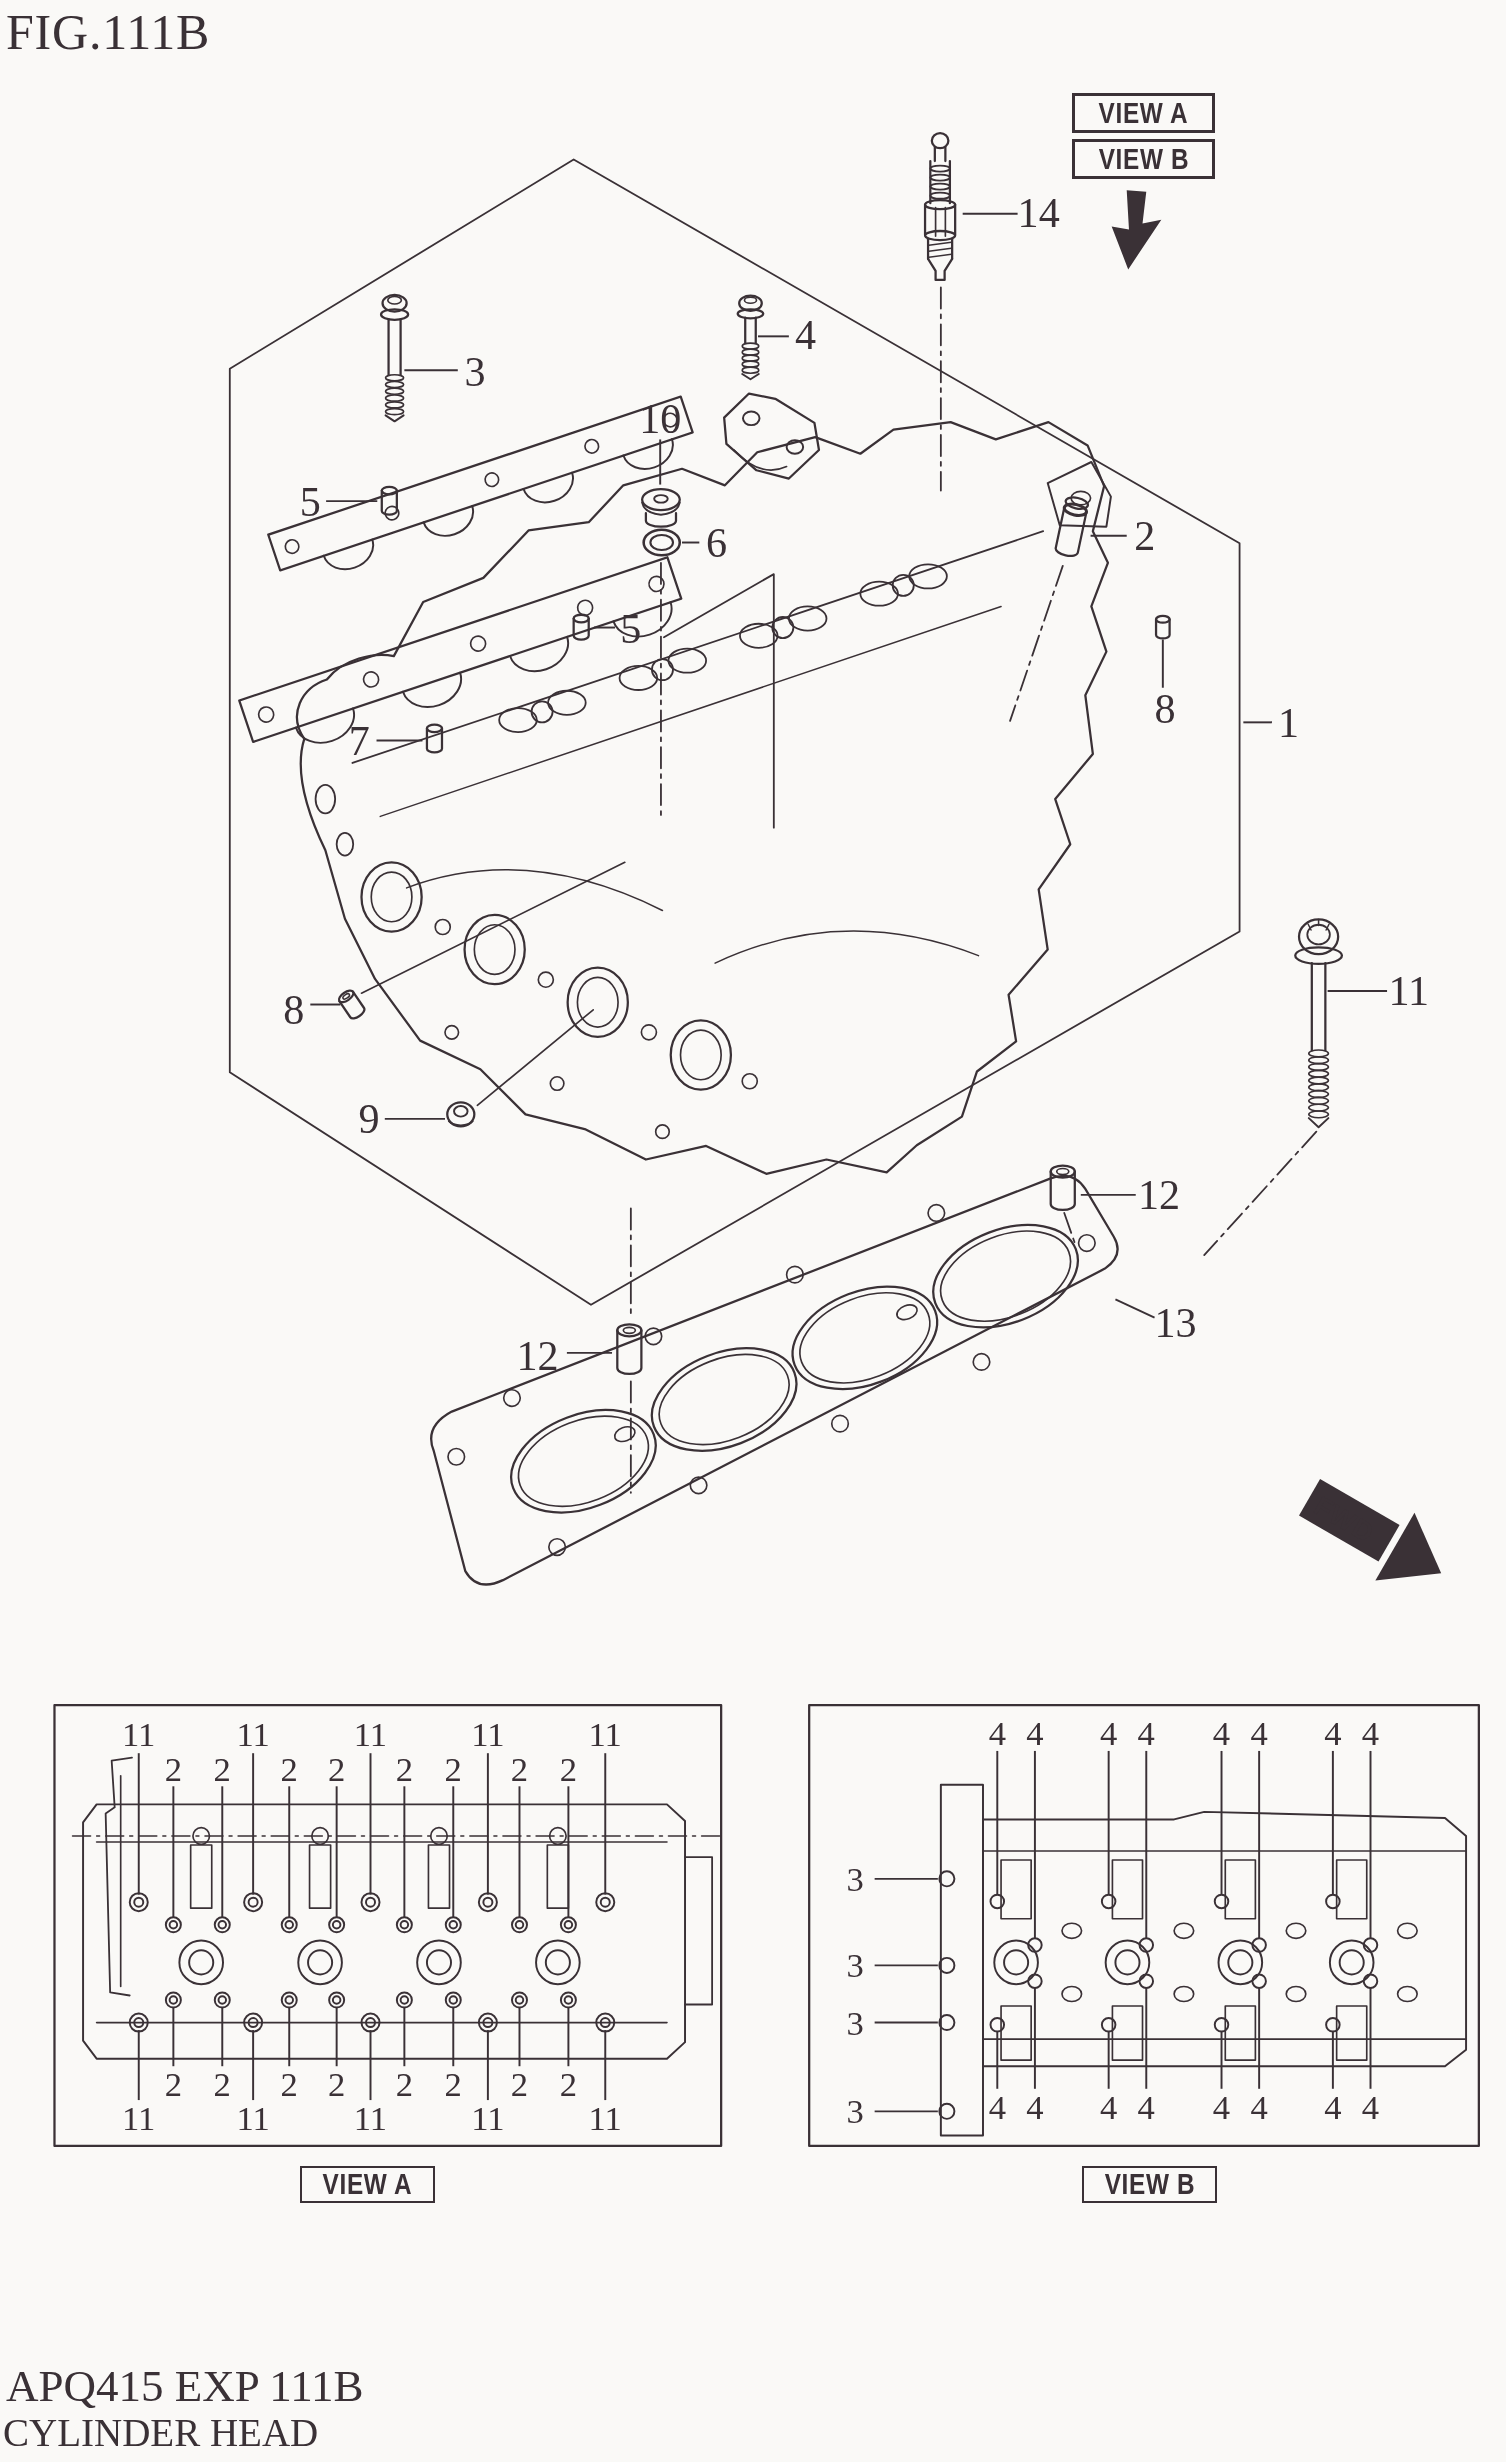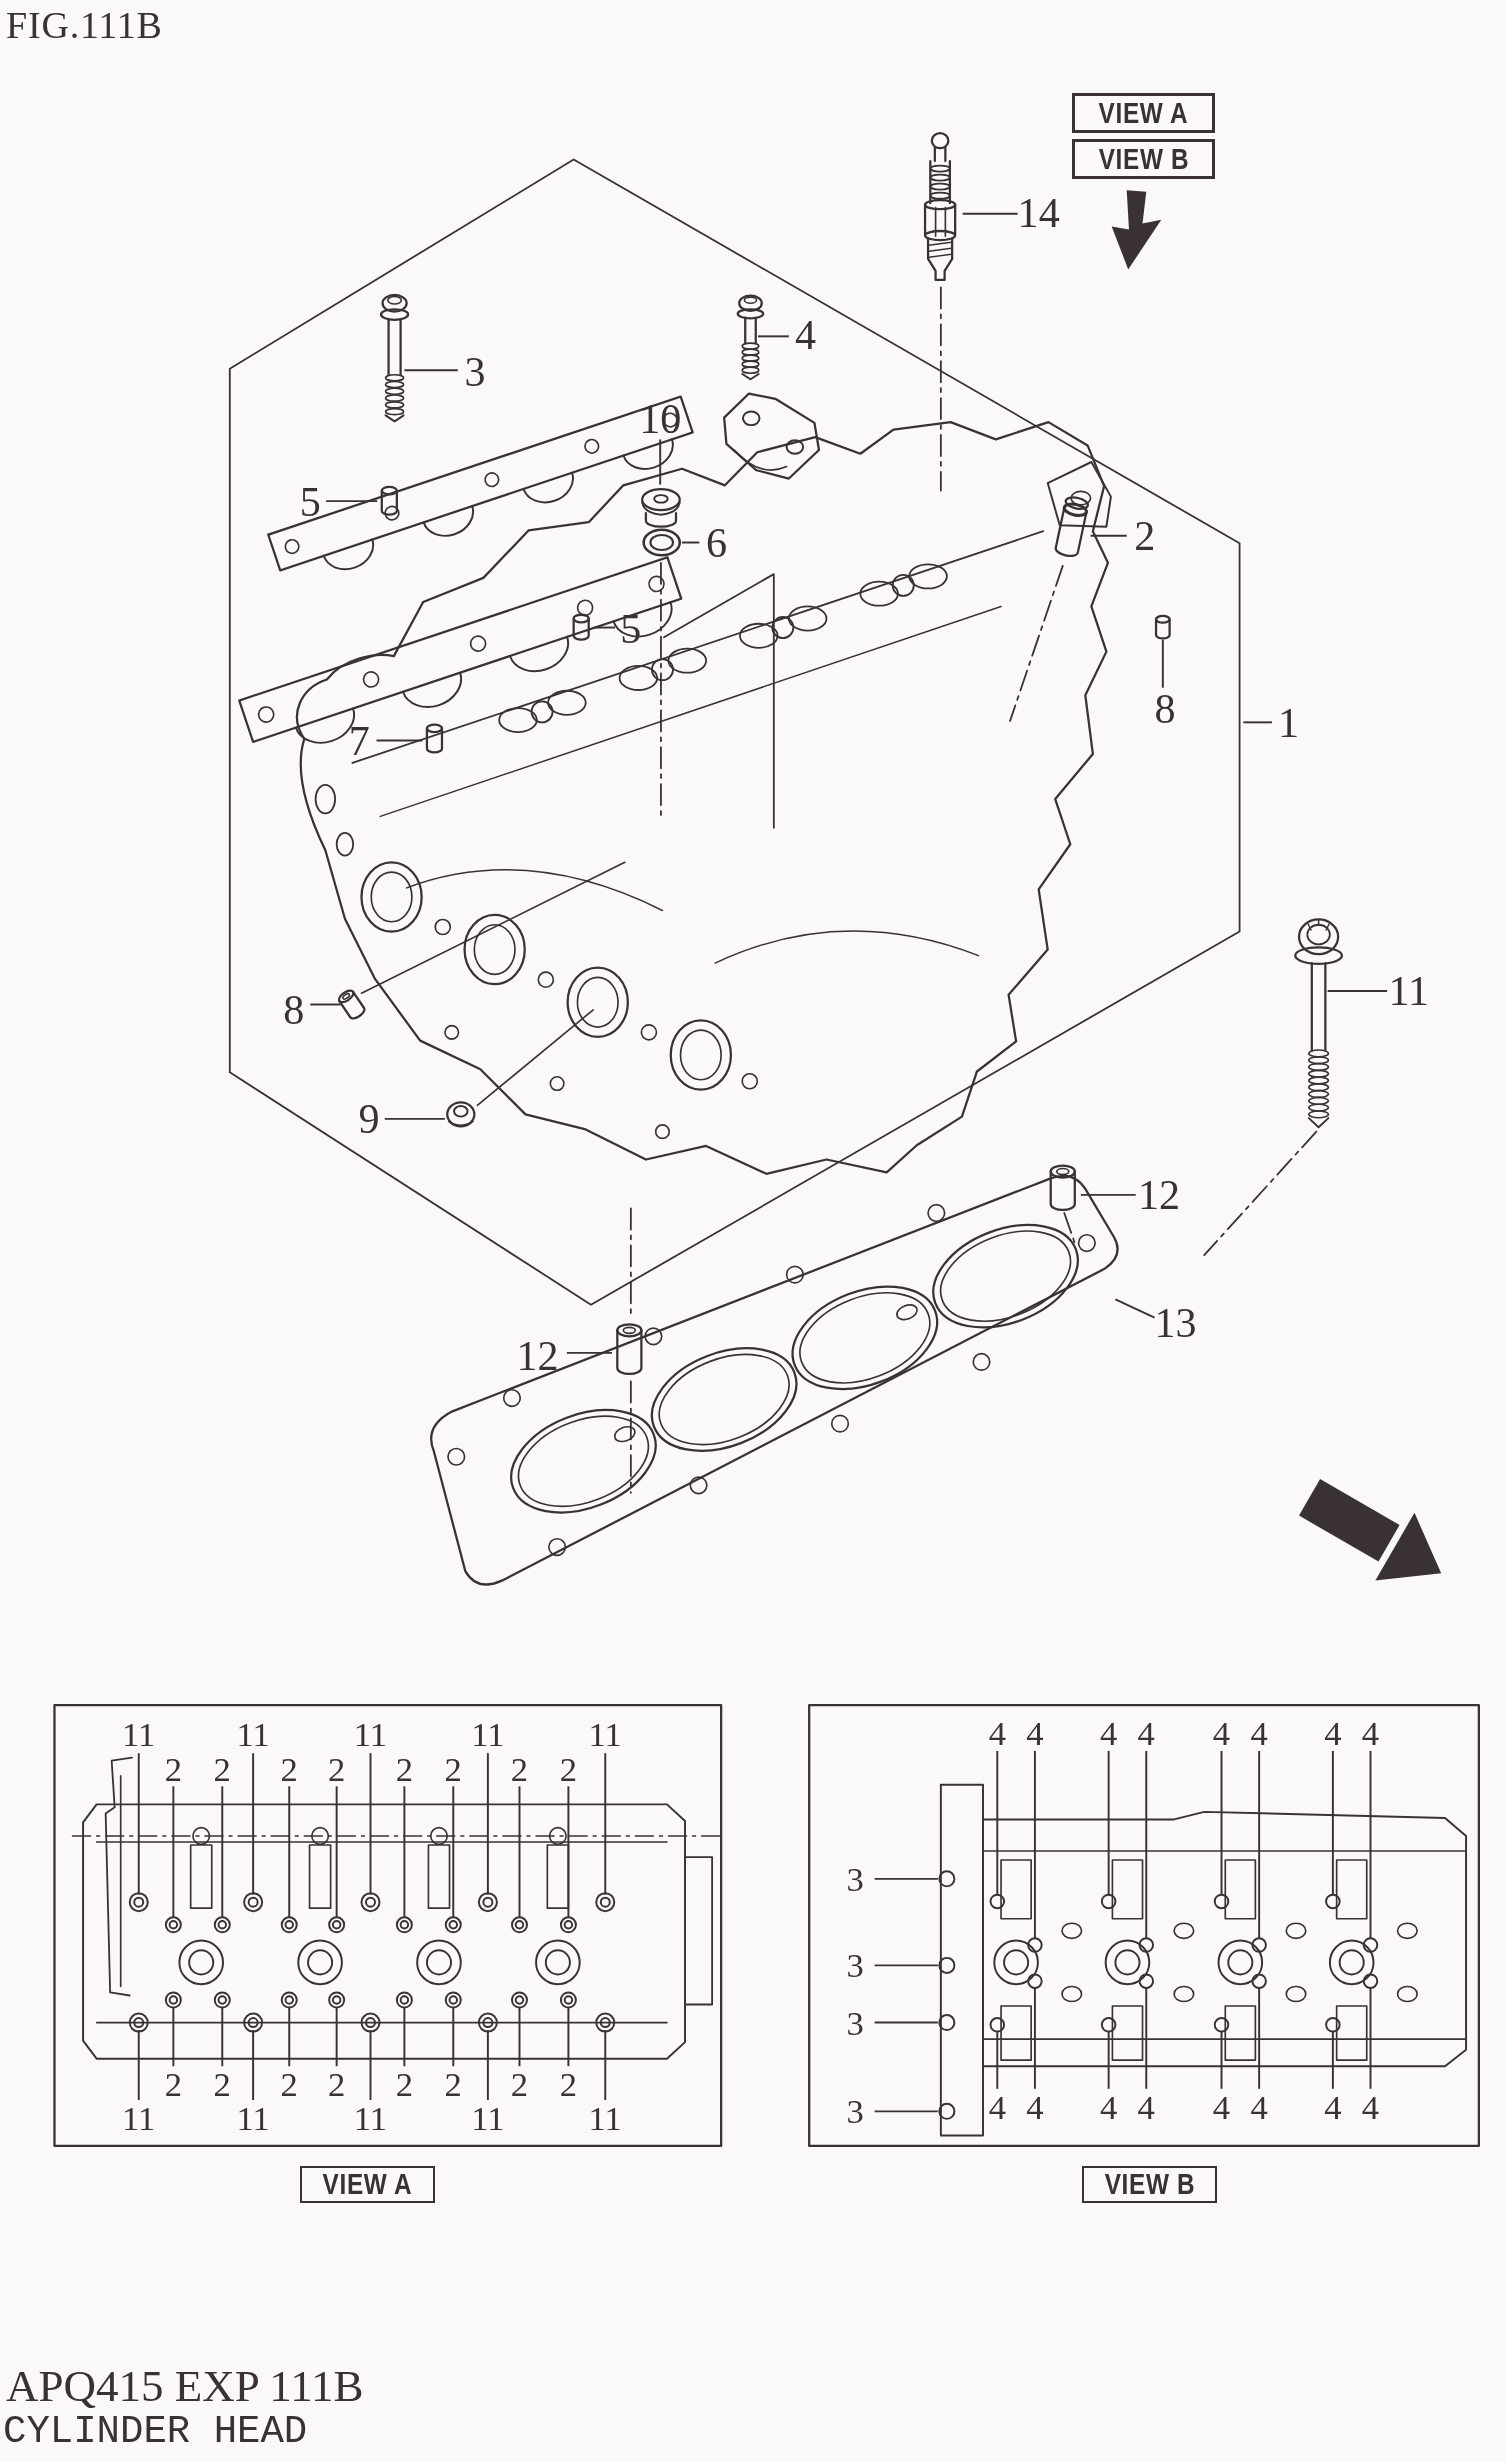--- a/index.html
+++ b/index.html
@@ -4,29 +4,29 @@
 <style>
   html,body{margin:0;padding:0;}
   .page{position:relative;width:1507px;height:2462px;background:#faf9f7;overflow:hidden;
         font-family:"Liberation Serif",serif;color:#3a3136;}
   svg{position:absolute;left:0;top:0;}
   svg .ln{stroke:#3a3136;fill:none;stroke-linecap:round;stroke-linejoin:round;}
   svg text{font-family:"Liberation Serif",serif;fill:#3a3136;}
   .co-main{font-size:56px;}
   .co-panel{font-size:46px;}
   .leader{stroke:#3a3136;stroke-width:2.6;fill:none;}
-  .title{position:absolute;left:6px;top:3px;font-size:38px;letter-spacing:0.8px;}
+  .title{position:absolute;left:6px;top:3px;font-size:50px;letter-spacing:0.8px;}
   .viewbtn{position:absolute;width:137px;height:34px;border:3px solid #3a3136;background:#faf9f7;
            display:flex;align-items:center;justify-content:center;z-index:5;}
   .viewbtn span,.caption span{display:inline-block;transform:scaleX(.84);
            font-family:"Liberation Sans",sans-serif;font-weight:bold;font-size:29px;letter-spacing:0.8px;}
   .caption{position:absolute;width:131px;height:33px;border:2.3px solid #3a3136;background:#faf9f7;
            display:flex;align-items:center;justify-content:center;z-index:5;}
   .footer1{position:absolute;left:6px;top:2360px;font-size:45px;}
-  .footer2{position:absolute;left:3px;top:2410px;font-size:39px;font-family:Liberation Mono, monospace;}
+  .footer2{position:absolute;left:3px;top:2410px;font-size:39px;}
 </style>
 </head>
 <body>
 
 <div class="page">
 
   <svg width="1507" height="2462" viewBox="0 0 2002 3272">
 
     <g>
       <polygon class="ln" stroke-width="2.4" points="762,212 305,490 305,1425 785,1734 1647,1238 1647,722"></polygon>

